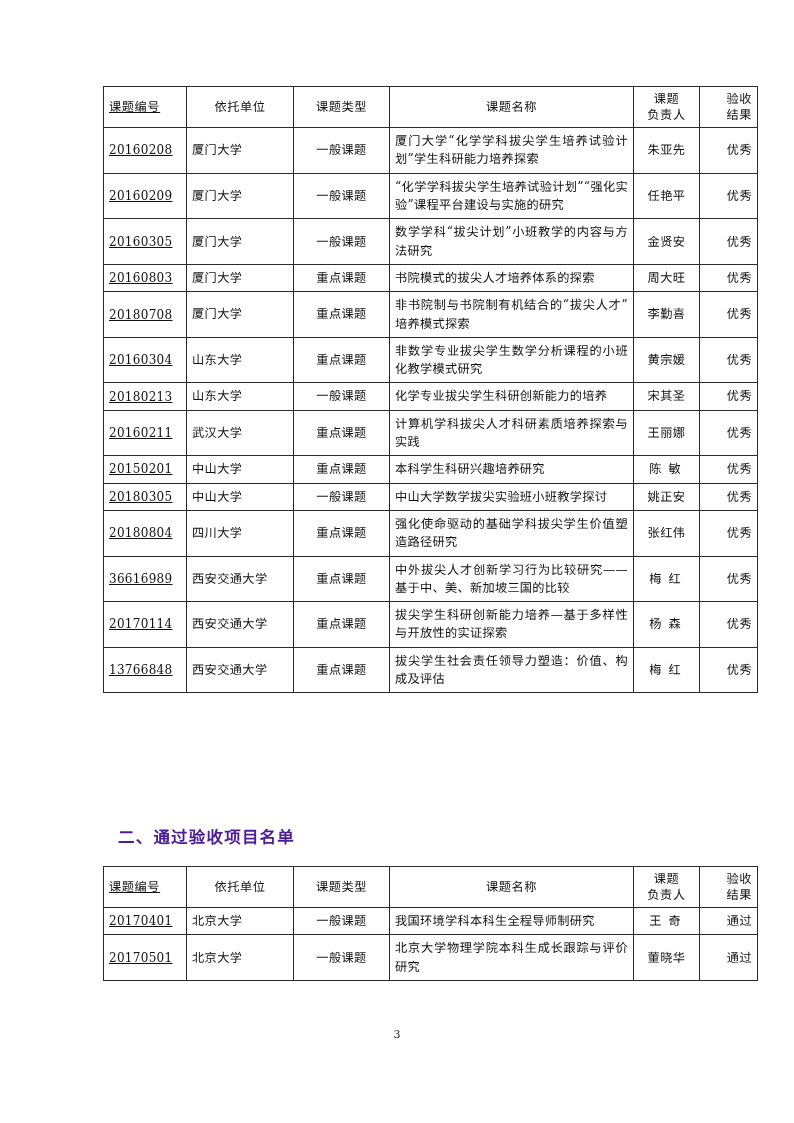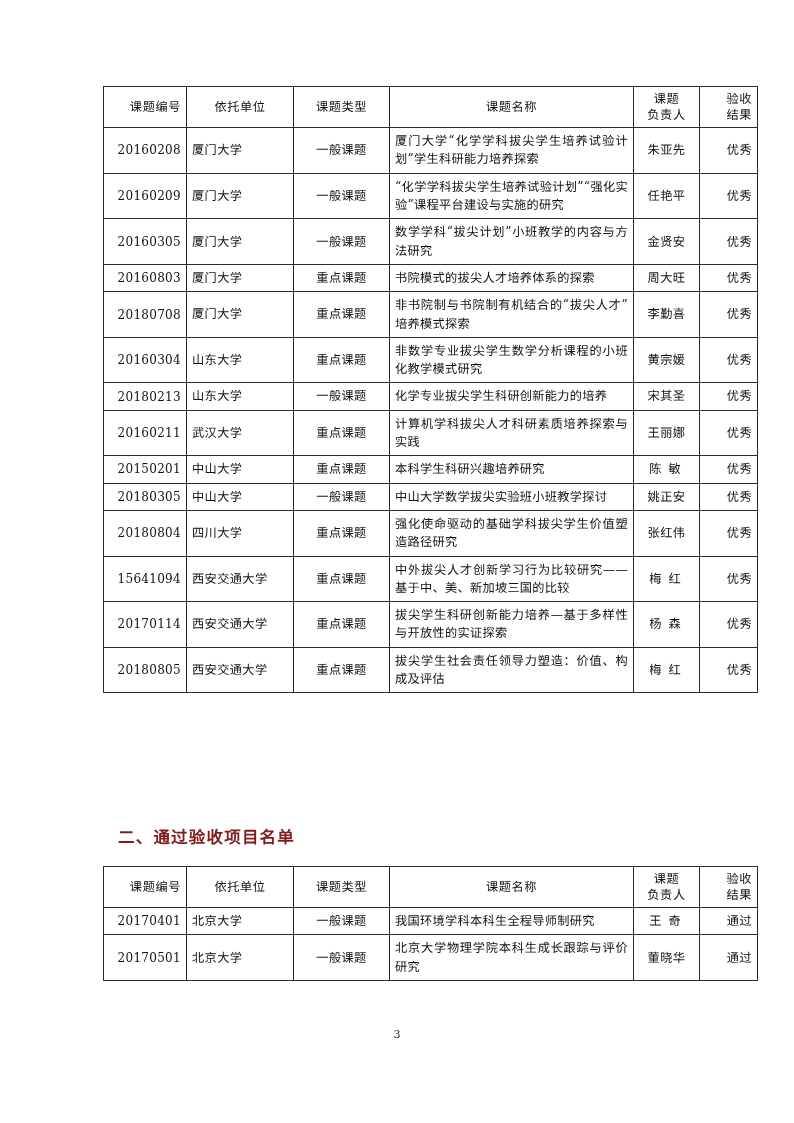--- a/index.html
+++ b/index.html
@@ -35,21 +35,21 @@
   }
   .doc-table td, .doc-table th {
     border: 1px solid #2b2b2b;
     padding: 4px 5px;
     vertical-align: middle;
     font-weight: normal;
     color: #121212;
   }
 
   
-  .col-id      { width: 72px;  text-align: right; }
+  .col-id      { width: 72px;  text-align: left; text-decoration: underline; }
   .col-unit    { width: 96px;  }
   .col-type    { width: 85px;  text-align: center; }
   .col-title   { width: 233px; text-align: left; }
   .col-leader  { width: 55px;  text-align: center; }
   .col-result  { width: 47px;  text-align: right; }
 
   thead td {
     text-align: center;
     font-weight: 600;
     letter-spacing: 0.6px;
@@ -87,21 +87,21 @@
 
   
   .section-heading {
     position: absolute;
     left: 118px;
     top: 824px;
     font-family: "DejaVu Sans", "Liberation Sans", sans-serif;
     font-size: 16.5px;
     font-weight: 600;
     letter-spacing: 1.2px;
-    color: #7f1d1d;
+    color: #4c1d95;
   }
 
   
   #table-two {
     left: 103px;
     top: 866px;
   }
 
   
   .page-number {
@@ -220,37 +220,37 @@
         </tr>
         <tr>
           <td class="col-id cell-id">20180804</td>
           <td class="col-unit cell-cn">四川大学</td>
           <td class="col-type cell-cn">重点课题</td>
           <td class="col-title cell-title">强化使命驱动的基础学科拔尖学生价值塑造路径研究</td>
           <td class="col-leader cell-cn">张红伟</td>
           <td class="col-result cell-cn">优秀</td>
         </tr>
         <tr>
-          <td class="col-id cell-id">15641094</td>
+          <td class="col-id cell-id">36616989</td>
           <td class="col-unit cell-cn">西安交通大学</td>
           <td class="col-type cell-cn">重点课题</td>
           <td class="col-title cell-title">中外拔尖人才创新学习行为比较研究——基于中、美、新加坡三国的比较</td>
           <td class="col-leader cell-cn"><span class="name-spread">梅红</span></td>
           <td class="col-result cell-cn">优秀</td>
         </tr>
         <tr>
           <td class="col-id cell-id">20170114</td>
           <td class="col-unit cell-cn">西安交通大学</td>
           <td class="col-type cell-cn">重点课题</td>
           <td class="col-title cell-title">拔尖学生科研创新能力培养—基于多样性与开放性的实证探索</td>
           <td class="col-leader cell-cn"><span class="name-spread">杨森</span></td>
           <td class="col-result cell-cn">优秀</td>
         </tr>
         <tr>
-          <td class="col-id cell-id">20180805</td>
+          <td class="col-id cell-id">13766848</td>
           <td class="col-unit cell-cn">西安交通大学</td>
           <td class="col-type cell-cn">重点课题</td>
           <td class="col-title cell-title">拔尖学生社会责任领导力塑造：价值、构成及评估</td>
           <td class="col-leader cell-cn"><span class="name-spread">梅红</span></td>
           <td class="col-result cell-cn">优秀</td>
         </tr>
       </tbody>
   </table>
 
   <div class="section-heading">二、通过验收项目名单</div>

